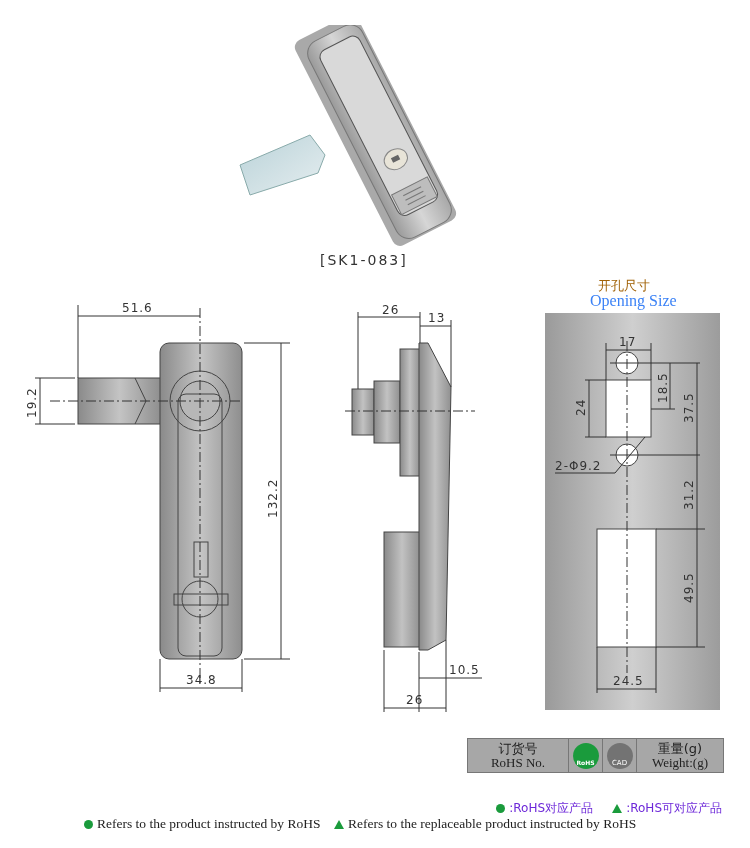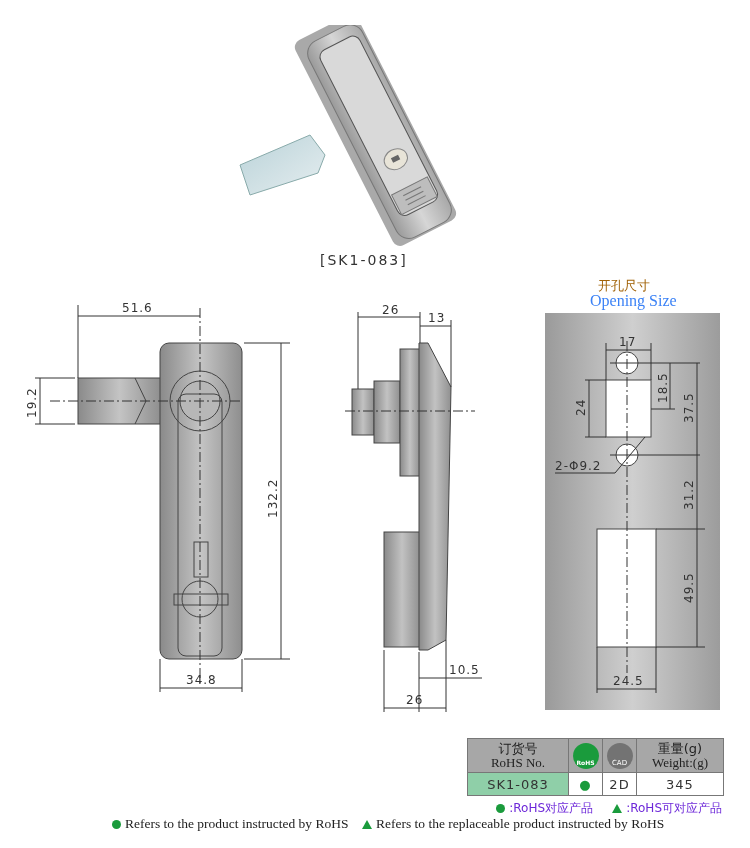--- a/index.html
+++ b/index.html
@@ -9,21 +9,21 @@
   .dim{font-size:12px;fill:#333;letter-spacing:1px;}
   .serif{font-family:"Liberation Serif","DejaVu Serif",serif;}
   .tbl{position:absolute;left:467px;top:738px;border-collapse:collapse;}
   .tbl td{border:1px solid #777;text-align:center;padding:0;}
   .tbl .hdr td{background:#a7a7a7;height:33px;}
   .tbl .row td{background:#fff;height:22px;font-size:13px;letter-spacing:1px;}
   .tbl .row td.item{background:#8fcfa8;}
   .h-cn{font-size:13px;line-height:14px;color:#222;text-align:center;}
   .h-en{font-family:"Liberation Serif","DejaVu Serif",serif;font-size:13px;line-height:14px;color:#222;}
   .legend-cn{position:absolute;right:28px;top:800px;font-size:12px;color:#6d28d9;}
-  .legend-en{position:absolute;left:112px;top:816px;font-family:"Liberation Serif","DejaVu Serif",serif;font-size:13.5px;color:#222;white-space:nowrap;}
+  .legend-en{position:absolute;left:84px;top:816px;font-family:"Liberation Serif","DejaVu Serif",serif;font-size:13.5px;color:#222;white-space:nowrap;}
   .dot{display:inline-block;width:9px;height:9px;border-radius:50%;background:#1a9b3c;vertical-align:middle;margin-right:4px;}
   .tri{display:inline-block;width:0;height:0;border-left:5px solid transparent;border-right:5px solid transparent;border-bottom:9px solid #1a9b3c;vertical-align:middle;margin-right:4px;}
 </style>
 </head>
 <body>
 
 <svg class="abs" style="left:230px;top:25px" width="260" height="250" viewBox="0 0 260 250">
   <defs>
     <linearGradient id="bodyG" x1="0" y1="0" x2="1" y2="0">
       <stop offset="0" stop-color="#9a9a9a"></stop>
@@ -182,26 +182,20 @@
       <div style="width:26px;height:26px;border-radius:50%;background:#1a9b3c;margin:0 auto;color:#fff;font-size:6px;font-weight:bold;line-height:40px;">RoHS</div>
     </td>
     <td style="width:33px">
       <div style="width:26px;height:26px;border-radius:50%;background:#737373;margin:0 auto;color:#fff;font-size:7px;line-height:40px;">CAD</div>
     </td>
     <td style="width:86px">
       <div class="h-cn">重量(g)</div>
       <div class="h-en">Weight:(g)</div>
     </td>
   </tr>
-  <tr class="row">
-    <td class="item">SK1-083</td>
-    <td style="color:#1a9b3c;">●</td>
-    <td>2D</td>
-    <td>345</td>
-  </tr>
 </tbody>
   </table>
 
 <div class="legend-cn">
   <span class="dot"></span><span>:RoHS对应产品</span>
   &nbsp;&nbsp;&nbsp;
   <span class="tri"></span><span>:RoHS可对应产品</span>
 </div>
 <div class="legend-en">
   <span class="dot"></span><span>Refers to the product instructed by RoHS</span>

